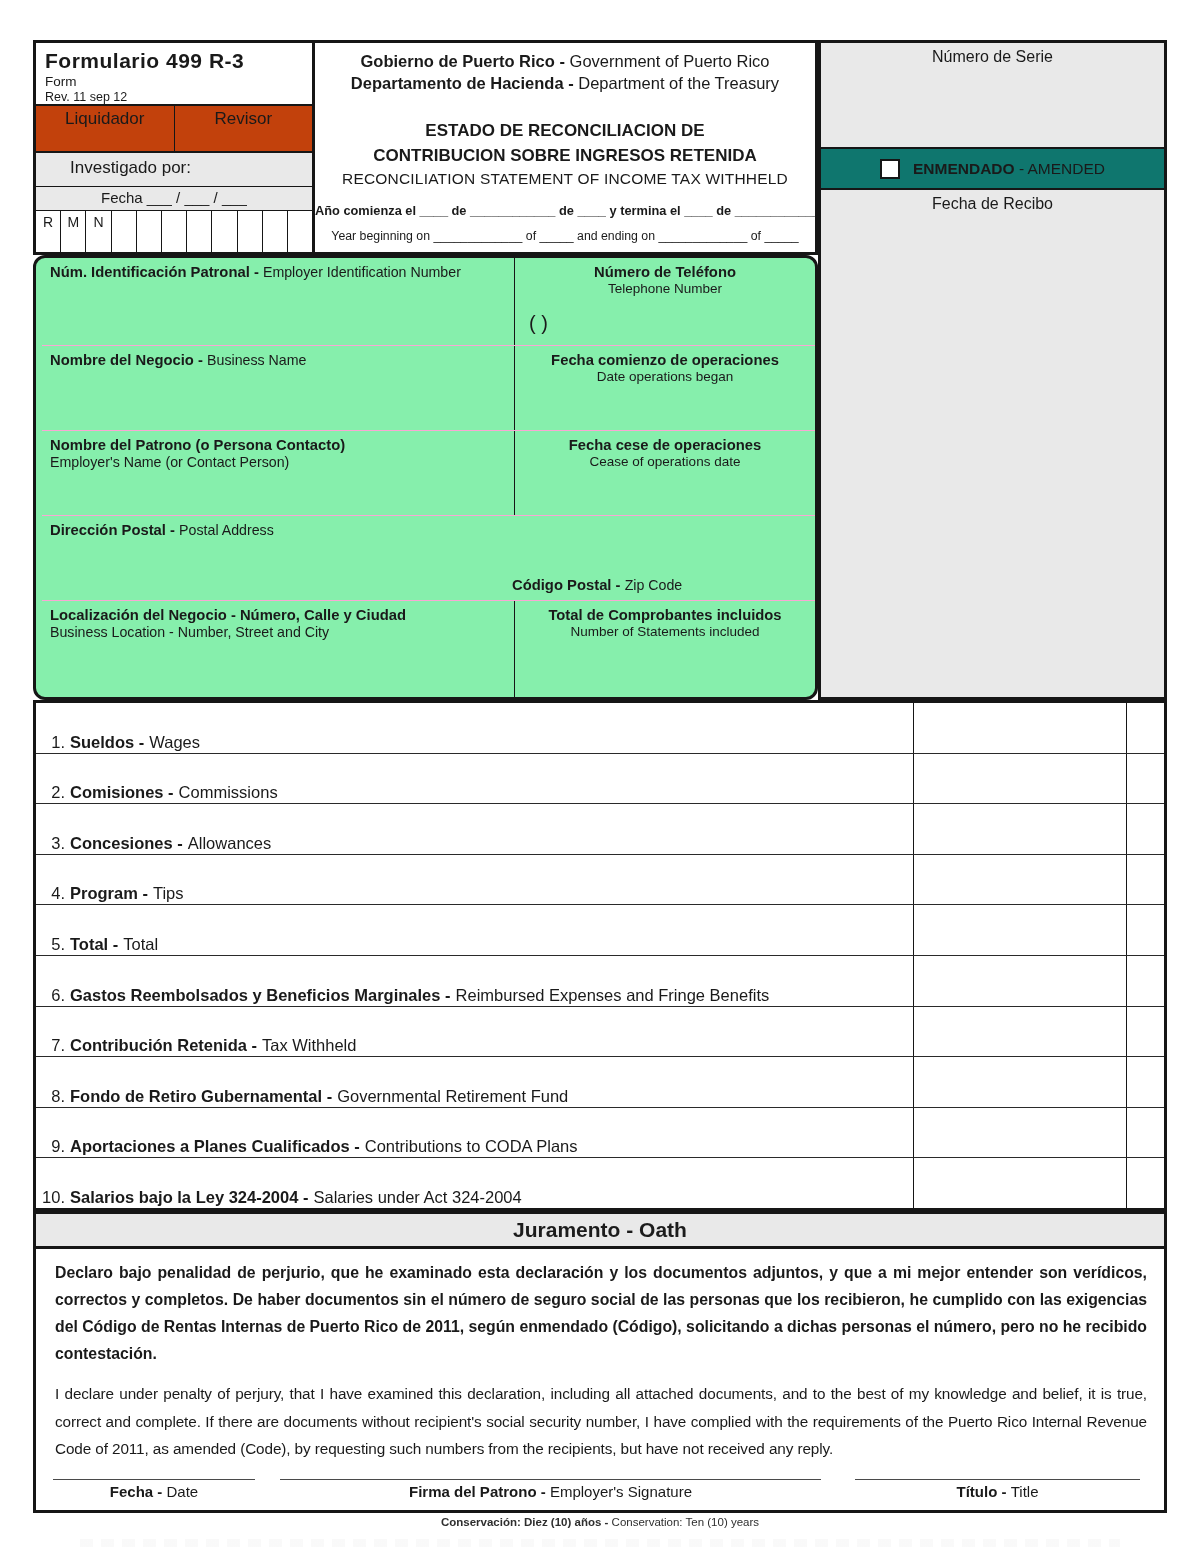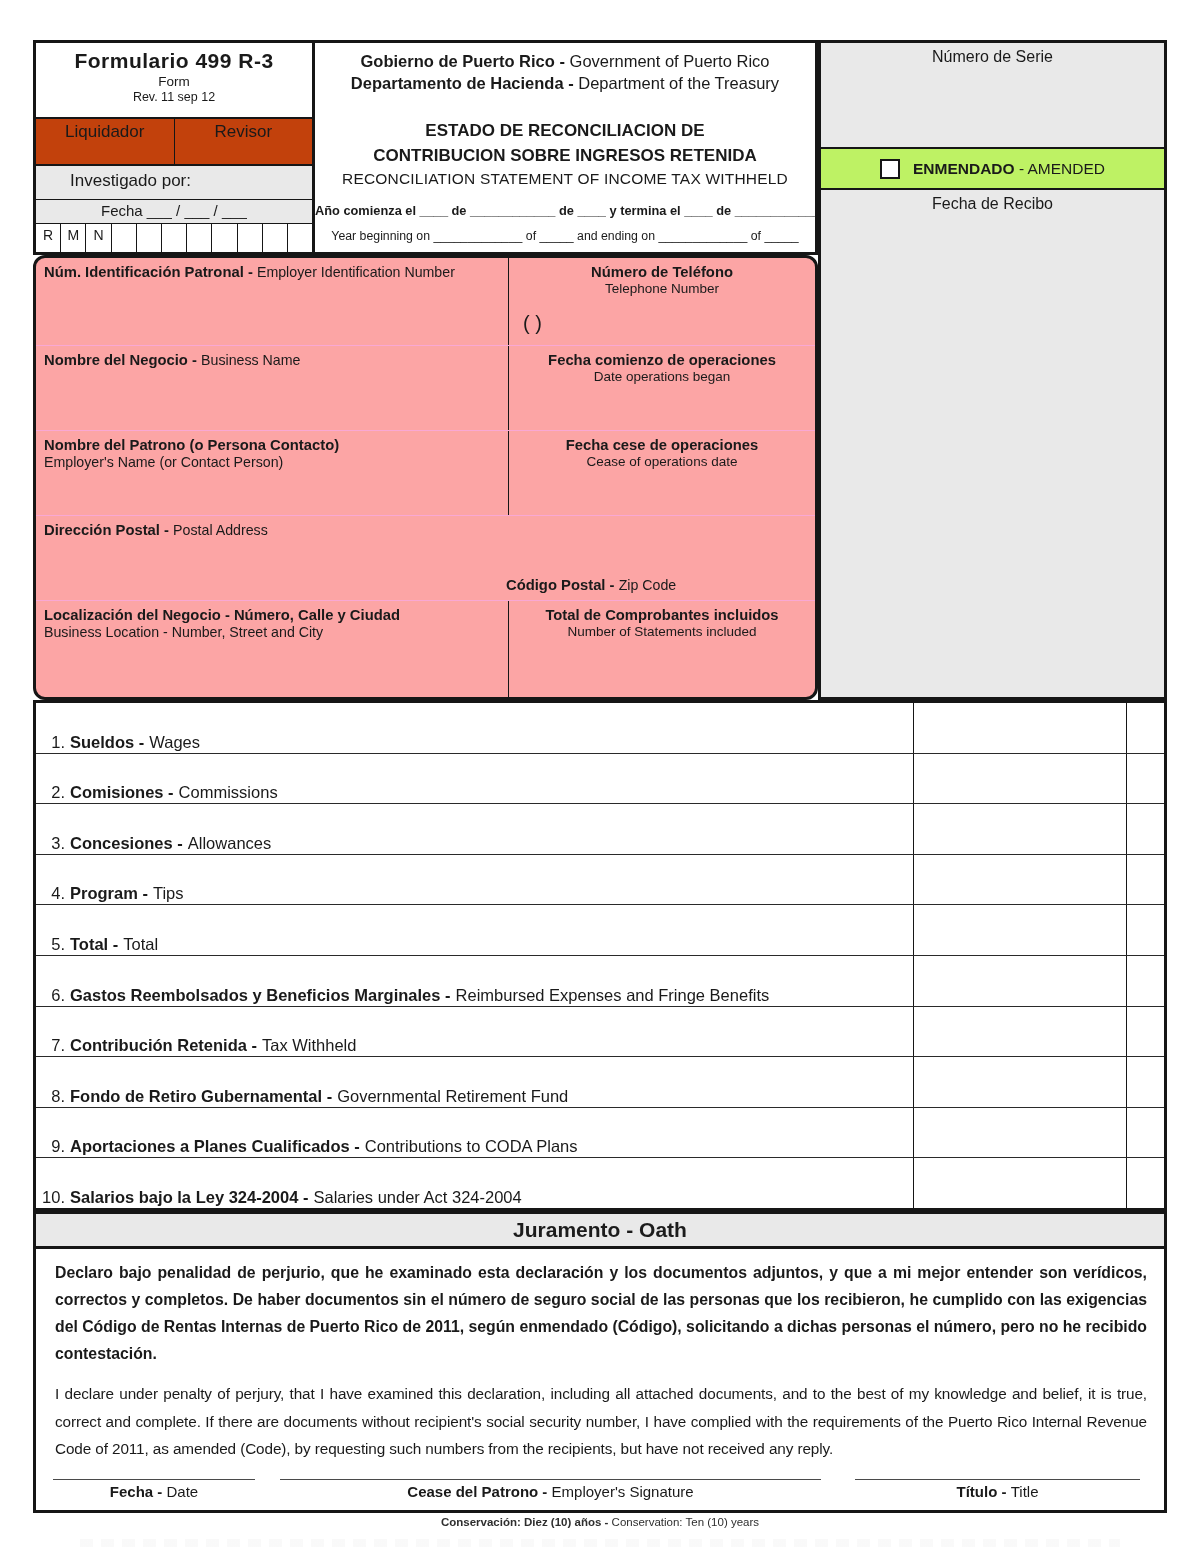--- a/index.html
+++ b/index.html
@@ -3,21 +3,21 @@
 <meta charset="utf-8">
 <style>
   * { box-sizing: border-box; margin: 0; padding: 0; }
   body { background: #fff; font-family: "Liberation Sans", "DejaVu Sans", sans-serif; color: #1a1a1a; }
   .page { position: relative; width: 1200px; height: 1549px; background: #fff; overflow: hidden; }
   .abs { position: absolute; }
   .b { font-weight: bold; }
 
   
   .left-box { left: 33px; top: 40px; width: 282px; height: 215px; border: 3px solid #161616; background: #fff; display: flex; flex-direction: column; }
-  .lb-title { height: 74px; padding: 6px 9px 0 9px; background: #fff; text-align: center; }
+  .lb-title { height: 61px; padding: 6px 9px 0 9px; background: #fff; }
   .lb-title .t1 { font-size: 21px; font-weight: bold; letter-spacing: 0.5px; }
   .lb-title .t2 { font-size: 13.5px; margin-top: 1px; }
   .lb-title .t3 { font-size: 12.5px; margin-top: 1px; }
   .lb-liqrev { height: 47px; display: flex; border-top: 2px solid #161616; background: #c2410c; }
   .lb-liqrev .cell { flex: 1; text-align: center; font-size: 17px; padding-top: 3px; }
   .lb-liqrev .cell + .cell { border-left: 1.5px solid #161616; }
   .lb-inv { height: 35px; border-top: 2px solid #161616; background: #e9e9e9; font-size: 17px; padding: 5px 0 0 34px; }
   .lb-fecha { height: 24px; border-top: 1.5px solid #161616; background: #e9e9e9; font-size: 15px; text-align: center; padding-top: 2px; }
   .lb-rmn { flex: 1; border-top: 1.5px solid #161616; display: flex; background: #fff; }
   .lb-rmn .rcell { flex: 1; font-size: 14px; text-align: center; padding-top: 3px; }
@@ -28,27 +28,27 @@
   .cb-gov { font-size: 16.5px; margin-top: 8px; line-height: 1.32; }
   .cb-name1 { font-size: 17px; font-weight: bold; margin-top: 26px; }
   .cb-name2 { font-size: 17px; font-weight: bold; margin-top: 5px; }
   .cb-name3 { font-size: 15.5px; margin-top: 4px; letter-spacing: 0.2px; }
   .cb-yr-es { font-size: 12.8px; font-weight: bold; margin-top: 15px; white-space: nowrap; }
   .cb-yr-en { font-size: 12.3px; margin-top: 11px; white-space: nowrap; }
 
   
   .right-box { left: 818px; top: 40px; width: 349px; height: 660px; border: 3px solid #161616; background: #fff; display: flex; flex-direction: column; }
   .rb-serie { height: 104px; background: #e9e9e9; text-align: center; font-size: 16px; padding-top: 5px; }
-  .rb-enm { height: 43px; background: #bef264; border-top: 2.5px solid #161616; border-bottom: 2.5px solid #161616; display: flex; align-items: center; justify-content: center; }
+  .rb-enm { height: 43px; background: #0f766e; border-top: 2.5px solid #161616; border-bottom: 2.5px solid #161616; display: flex; align-items: center; justify-content: center; }
   .rb-enm .chk { width: 20px; height: 20px; border: 2.5px solid #161616; background: #fff; margin-right: 13px; }
   .rb-enm .etxt { font-size: 15.5px; }
   .rb-recibo { flex: 1; background: #e9e9e9; text-align: center; font-size: 16px; padding-top: 5px; }
 
   
-  .info-box { left: 33px; top: 255px; width: 785px; height: 445px; border: 3px solid #161616; border-radius: 12px; background: #fca5a5; display: flex; flex-direction: column; overflow: hidden; }
+  .info-box { left: 33px; top: 255px; width: 785px; height: 445px; border: 3px solid #161616; border-radius: 12px; background: #86efac; display: flex; flex-direction: column; overflow: hidden; padding-left: 6px; }
   .irow { display: flex; position: relative; }
   .irow + .irow { border-top: 1px solid #f9a8d4; }
   .irow .lcell { width: 472px; padding: 5px 8px; }
   .irow .rcell { flex: 1; border-left: 1.5px solid #161616; text-align: center; padding-top: 5px; }
   .lab-es { font-size: 14.8px; font-weight: bold; }
   .lab-en { font-size: 14.2px; }
   .sub-en { font-size: 13.5px; display: block; }
   .phone-paren { text-align: left; font-size: 20px; padding-left: 14px; margin-top: 16px; font-weight: normal; }
   .zip-label { position: absolute; left: 470px; bottom: 6px; }
 
@@ -278,21 +278,21 @@
   <div class="abs jur-bar">Juramento  -  Oath</div>
   <div class="abs oath-box">
     <p class="oath-es">Declaro bajo penalidad de perjurio, que he examinado esta declaración y los documentos adjuntos, y que a mi mejor  entender son verídicos, correctos y completos. De haber documentos sin el número de seguro social de las personas que los recibieron, he cumplido con las exigencias del Código de Rentas Internas de Puerto Rico de 2011, según enmendado (Código), solicitando a dichas personas el número, pero no he recibido contestación.</p>
     <p class="oath-en">I declare under penalty of perjury, that I have examined this declaration, including all attached documents, and to the best of my knowledge and belief, it is true,  correct and complete. If there are  documents without  recipient's social security number, I have complied with the requirements of the Puerto Rico Internal Revenue Code of 2011, as amended (Code), by requesting such numbers from the recipients, but have not received any reply.</p>
     <div class="sig-group sig-fecha">
       <div class="sig-line"></div>
       <span class="b">Fecha - </span><span>Date</span>
     </div>
     <div class="sig-group sig-firma">
       <div class="sig-line"></div>
-      <span class="b">Cease del Patrono - </span><span>Employer's Signature</span>
+      <span class="b">Firma del Patrono - </span><span>Employer's Signature</span>
     </div>
     <div class="sig-group sig-titulo">
       <div class="sig-line"></div>
       <span class="b">Título - </span><span>Title</span>
     </div>
   </div>
 
   <div class="abs conservation">
     <span class="b">Conservación: Diez (10) años - </span><span>Conservation: Ten (10) years</span>
   </div>

